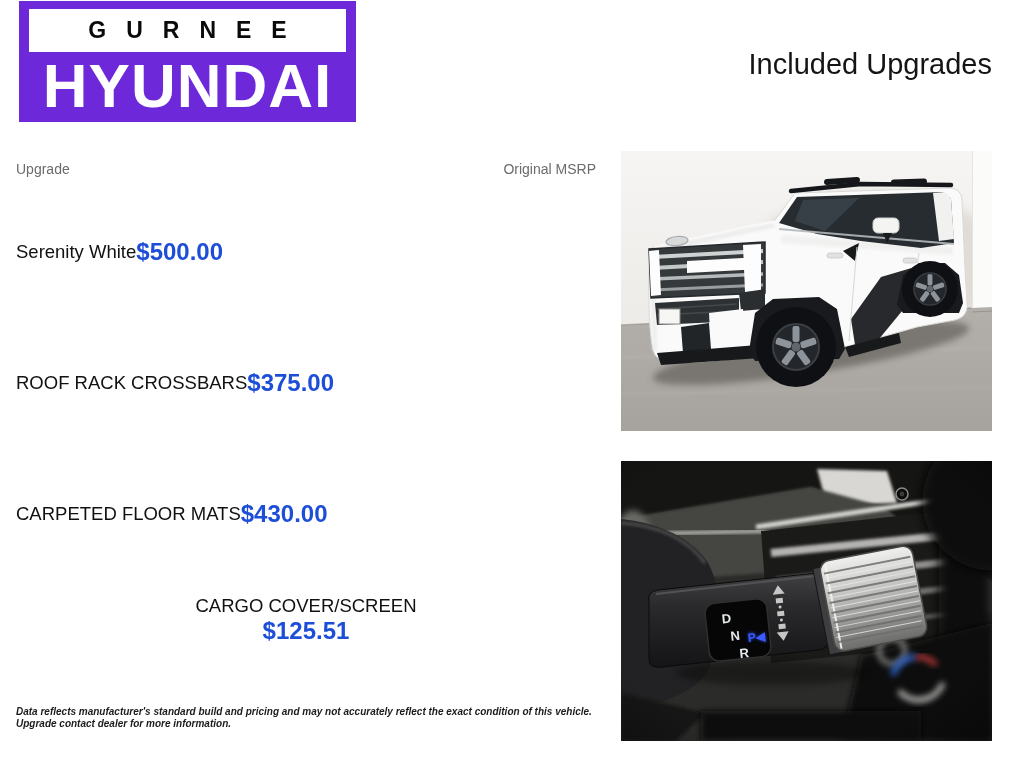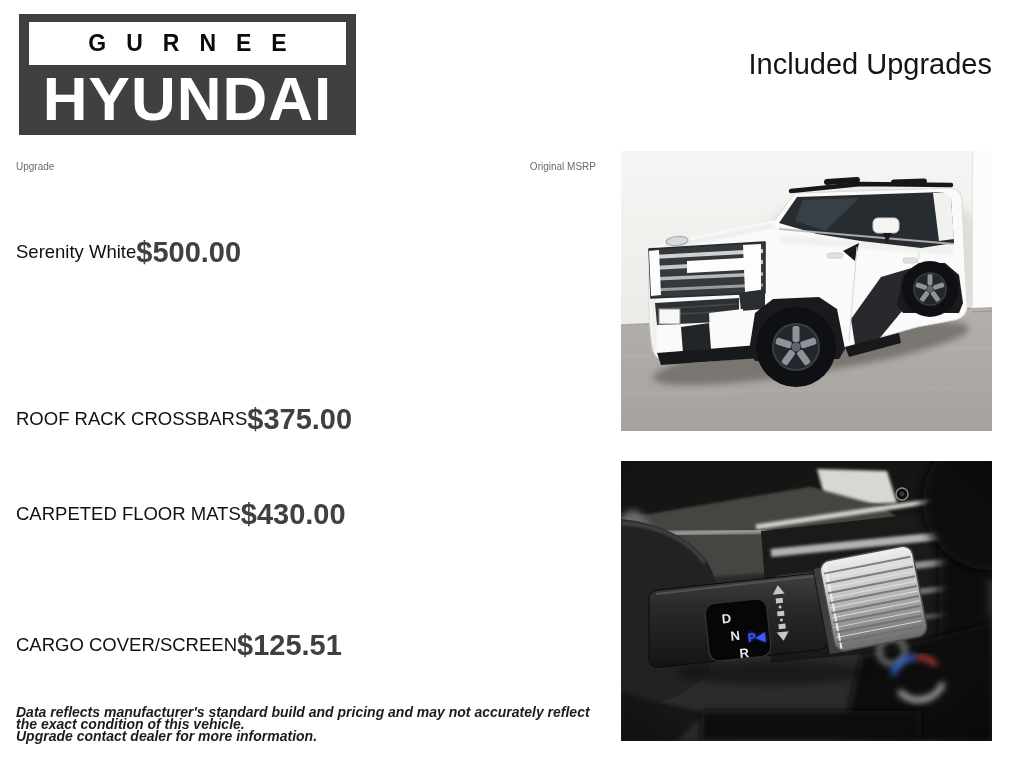--- a/index.html
+++ b/index.html
@@ -3,22 +3,22 @@
 <meta charset="utf-8">
 <style>
   * { margin:0; padding:0; box-sizing:border-box; }
   html,body { background:#ffffff; }
   body { font-family:"Liberation Sans", sans-serif; }
   .page {
     position:relative; width:1024px; height:768px; background:#ffffff; overflow:hidden;
   }
   
   .logo {
-    position:absolute; left:19px; top:14px; width:337px; height:121px;
-    background:#404040;
+    position:absolute; left:19px; top:1px; width:337px; height:121px;
+    background:#6d28d9;
   }
   .logo-dealer-box {
     margin:8px auto 0 auto; width:317px; height:43px; background:#ffffff;
     display:flex; align-items:center; justify-content:center;
   }
   .logo-dealer-text {
     font-size:23px; font-weight:700; letter-spacing:20px; padding-left:20px;
     color:#0a0a0a; white-space:nowrap;
   }
   .logo-brand-text {
@@ -27,33 +27,33 @@
   }
   
   .page-title {
     position:absolute; top:48px; right:32px; font-size:29px; color:#141414;
     font-weight:400; white-space:nowrap;
   }
   
   .tbl-header {
     position:absolute; left:16px; top:161px; width:580px;
     display:flex; justify-content:space-between;
-    font-size:10px; color:#6b6b6b;
+    font-size:14px; color:#6b6b6b;
   }
   .tbl-row {
     position:absolute; left:16px; width:580px; height:30px;
     display:flex; align-items:center;
   }
-  .row-1 { top:237px; } .row-2 { top:368px;margin-top:36px; } .row-3 { top:499px; } .row-4 { top:630px; }
+  .row-1 { top:237px; } .row-2 { top:368px; } .row-3 { top:499px; } .row-4 { top:595px;flex-direction:column; }
   .upg-name { font-size:18.5px; color:#111111; }
-  .upg-price { font-size:29px; font-weight:700; color:#404040; }
+  .upg-price { font-size:24px; font-weight:700; color:#1d4ed8; }
   
   .disclaimer {
     position:absolute; left:16px; top:706px; width:592px;
-    font-size:14px; font-style:italic; font-weight:700; color:#1c1c1c; line-height:12px;
+    font-size:10px; font-style:italic; font-weight:700; color:#1c1c1c; line-height:12px;
   }
   
   .photo { position:absolute; left:621px; width:371px; height:280px; }
   .photo-exterior { top:151px; }
   .photo-interior { top:461px; }
   .photo svg { display:block; width:100%; height:100%; }
   svg text { font-family:"Liberation Sans", sans-serif; }
 </style>
 </head>
 <body>

